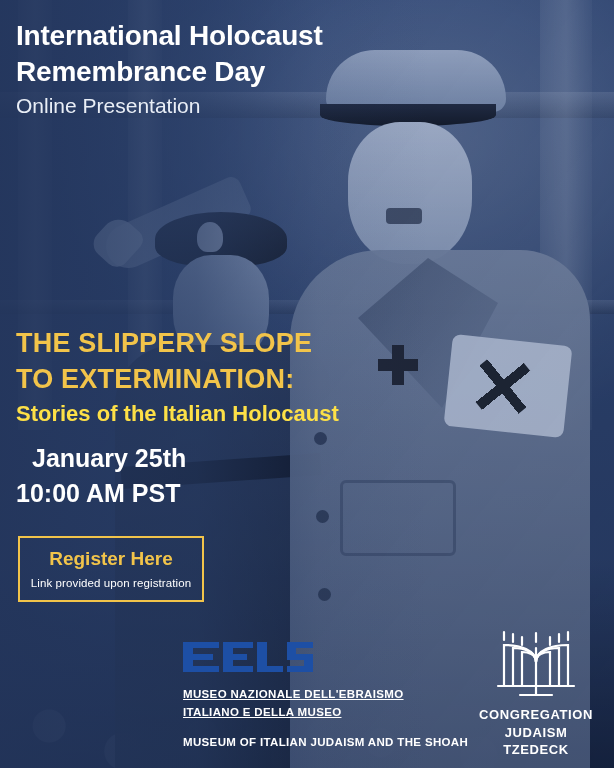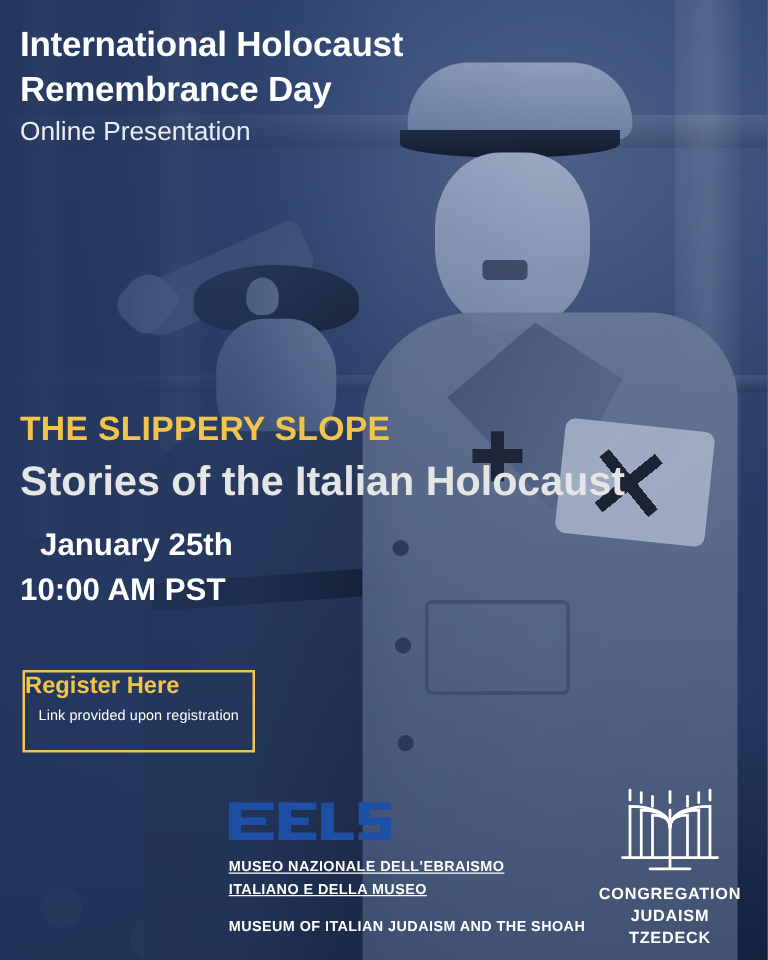--- a/index.html
+++ b/index.html
@@ -300,22 +300,22 @@
     width: 520px;
   }
   .m1, .m2 {
     color: #f2c44a;
     font-size: 27px;
     font-weight: bold;
     line-height: 1.34;
     letter-spacing: 0.2px;
   }
   .m3 {
-    color: #e5e5e5;
-    font-size: 33px;
+    color: #fde047;
+    font-size: 22px;
     font-weight: bold;
     line-height: 1.34;
     margin-top: 2px;
   }
   .m4, .m5 {
     color: #ffffff;
     font-size: 25px;
     font-weight: bold;
     line-height: 1.42;
   }
@@ -327,21 +327,22 @@
     top: 536px;
     width: 186px;
     height: 66px;
     border: 2px solid #f2c44a;
     box-sizing: border-box;
   }
   .register-label {
     color: #f2c44a;
     font-size: 19px;
     font-weight: bold;
-    margin-top: 0;
+    text-align: center;
+    margin-top: 10px;
   }
   .register-sub {
     color: #ffffff;
     font-size: 11.5px;
     text-align: center;
     margin-top: 7px;
     letter-spacing: 0.1px;
   }
 
   
@@ -443,20 +444,21 @@
   <div class="content">
 
     <div class="title-block">
       <div class="t1">International Holocaust</div>
       <div class="t2">Remembrance Day</div>
       <div class="t3">Online Presentation</div>
     </div>
 
     <div class="mid-block">
       <div class="m1">THE SLIPPERY SLOPE</div>
+      <div class="m2">TO EXTERMINATION:</div>
       <div class="m3">Stories of the Italian Holocaust</div>
       <div class="m4">January 25th</div>
       <div class="m5">10:00 AM PST</div>
     </div>
 
     <div class="register-box">
       <div class="register-label">Register Here</div>
       <div class="register-sub">Link provided upon registration</div>
     </div>
 

